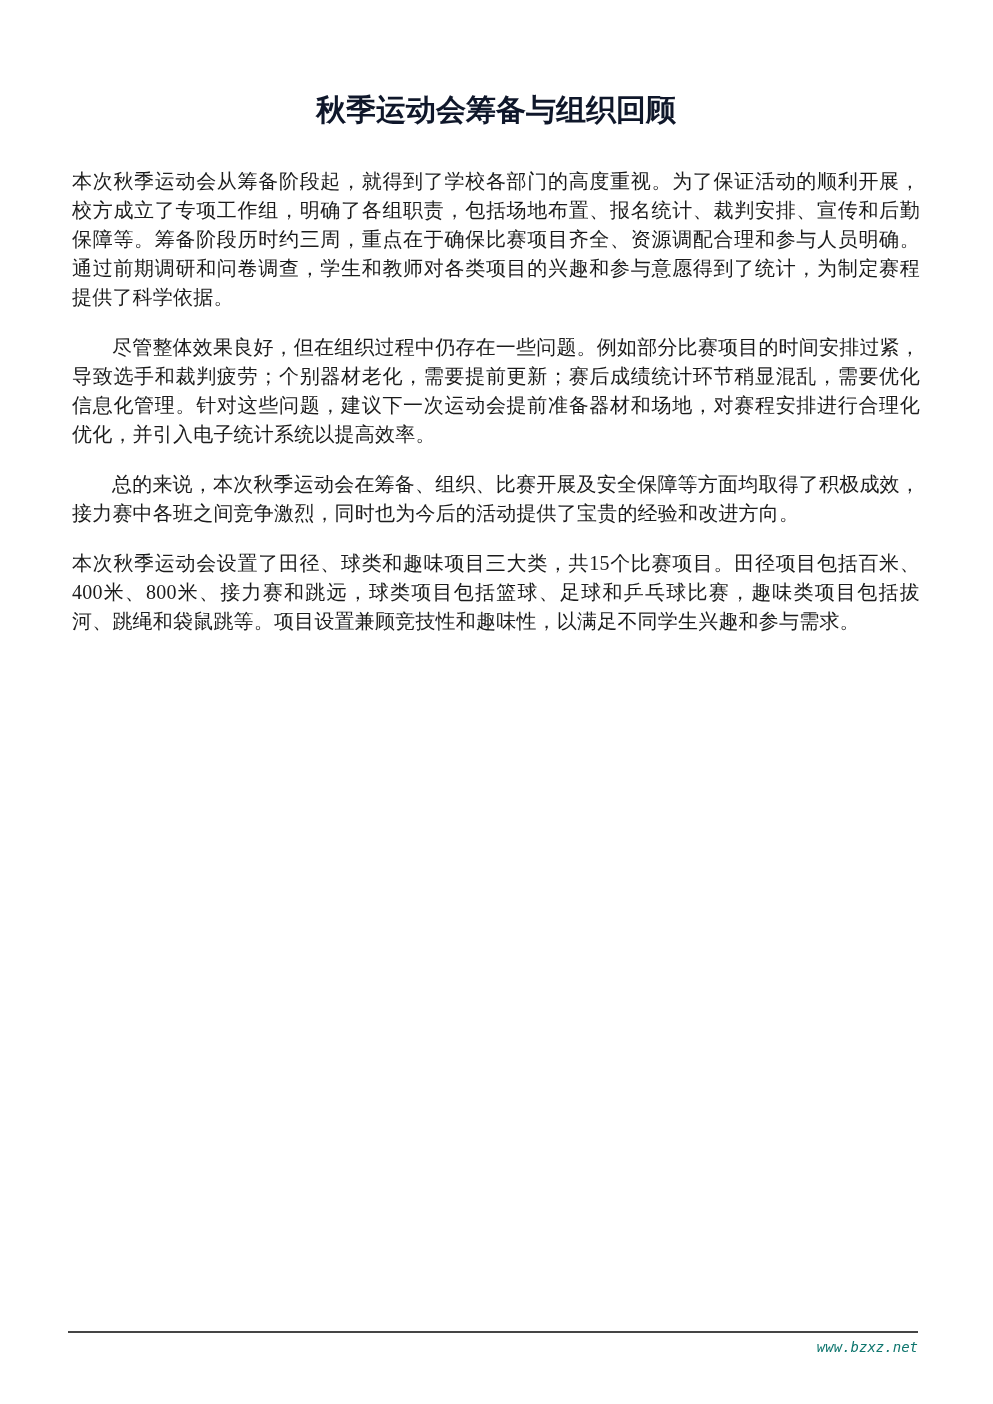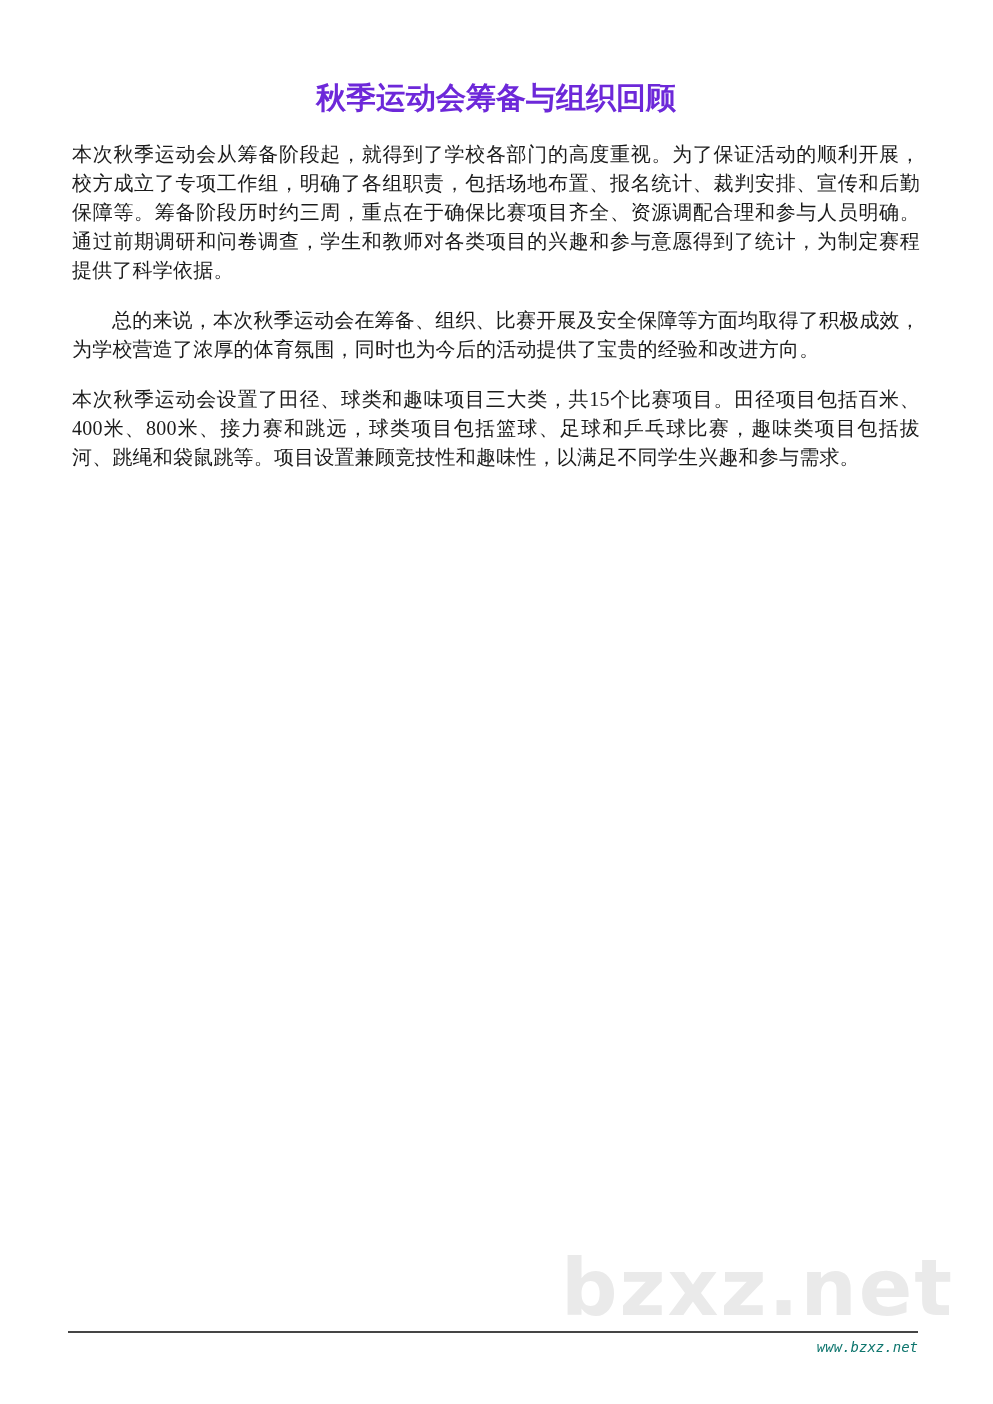--- a/index.html
+++ b/index.html
@@ -15,39 +15,39 @@
     overflow: hidden;
     font-family: "Liberation Serif", "DejaVu Serif", serif;
     color: #1b1b1b;
   }
   .content {
     position: relative;
     z-index: 2;
     padding: 81px 73px 0 72px;
   }
   h1.doc-title {
-    margin: 0;
+    margin: 12px;
     font-size: 30px;
     line-height: 34px;
     font-weight: bold;
     text-align: center;
-    color: #6d28d9;
+    color: #0f172a;
   }
   h1.doc-title.second {
     margin-top: 107px;
   }
   p.para {
     margin: 21px 0 0 0;
     font-size: 20px;
     line-height: 29px;
     text-align: justify;
     letter-spacing: 0.2px;
   }
   h1.doc-title + p.para {
-    margin-top: 25px;
+    margin-top: 40px;
   }
   h1.doc-title.second + p.para {
   }
   p.para.indent {
     text-indent: 2em;
   }
   .watermark {
     position: absolute;
     z-index: 1;
     left: 561px;
@@ -79,28 +79,28 @@
     font-size: 14px;
     line-height: 17px;
     color: #0f766e;
   }
 </style>
 </head>
 <body>
 
 <div class="page">
 
-  <div class="watermark">bzxz.net</div>
 
   <div class="content">
 
     <h1 class="doc-title">秋季运动会筹备与组织回顾</h1>
 
     <p class="para">本次秋季运动会从筹备阶段起，就得到了学校各部门的高度重视。为了保证活动的顺利开展，校方成立了专项工作组，明确了各组职责，包括场地布置、报名统计、裁判安排、宣传和后勤保障等。筹备阶段历时约三周，重点在于确保比赛项目齐全、资源调配合理和参与人员明确。通过前期调研和问卷调查，学生和教师对各类项目的兴趣和参与意愿得到了统计，为制定赛程提供了科学依据。</p>
-    <p class="para indent">总的来说，本次秋季运动会在筹备、组织、比赛开展及安全保障等方面均取得了积极成效，为学校营造了浓厚的体育氛围，同时也为今后的活动提供了宝贵的经验和改进方向。</p>
+    <p class="para indent">尽管整体效果良好，但在组织过程中仍存在一些问题。例如部分比赛项目的时间安排过紧，导致选手和裁判疲劳；个别器材老化，需要提前更新；赛后成绩统计环节稍显混乱，需要优化信息化管理。针对这些问题，建议下一次运动会提前准备器材和场地，对赛程安排进行合理化优化，并引入电子统计系统以提高效率。</p>
+    <p class="para indent">总的来说，本次秋季运动会在筹备、组织、比赛开展及安全保障等方面均取得了积极成效，接力赛中各班之间竞争激烈，同时也为今后的活动提供了宝贵的经验和改进方向。</p>
 
 
     <p class="para">本次秋季运动会设置了田径、球类和趣味项目三大类，共15个比赛项目。田径项目包括百米、400米、800米、接力赛和跳远，球类项目包括篮球、足球和乒乓球比赛，趣味类项目包括拔河、跳绳和袋鼠跳等。项目设置兼顾竞技性和趣味性，以满足不同学生兴趣和参与需求。</p>
 
   </div>
 
   <div class="footer-rule"></div>
   <div class="footer-url">www.bzxz.net</div>
 
 </div>

